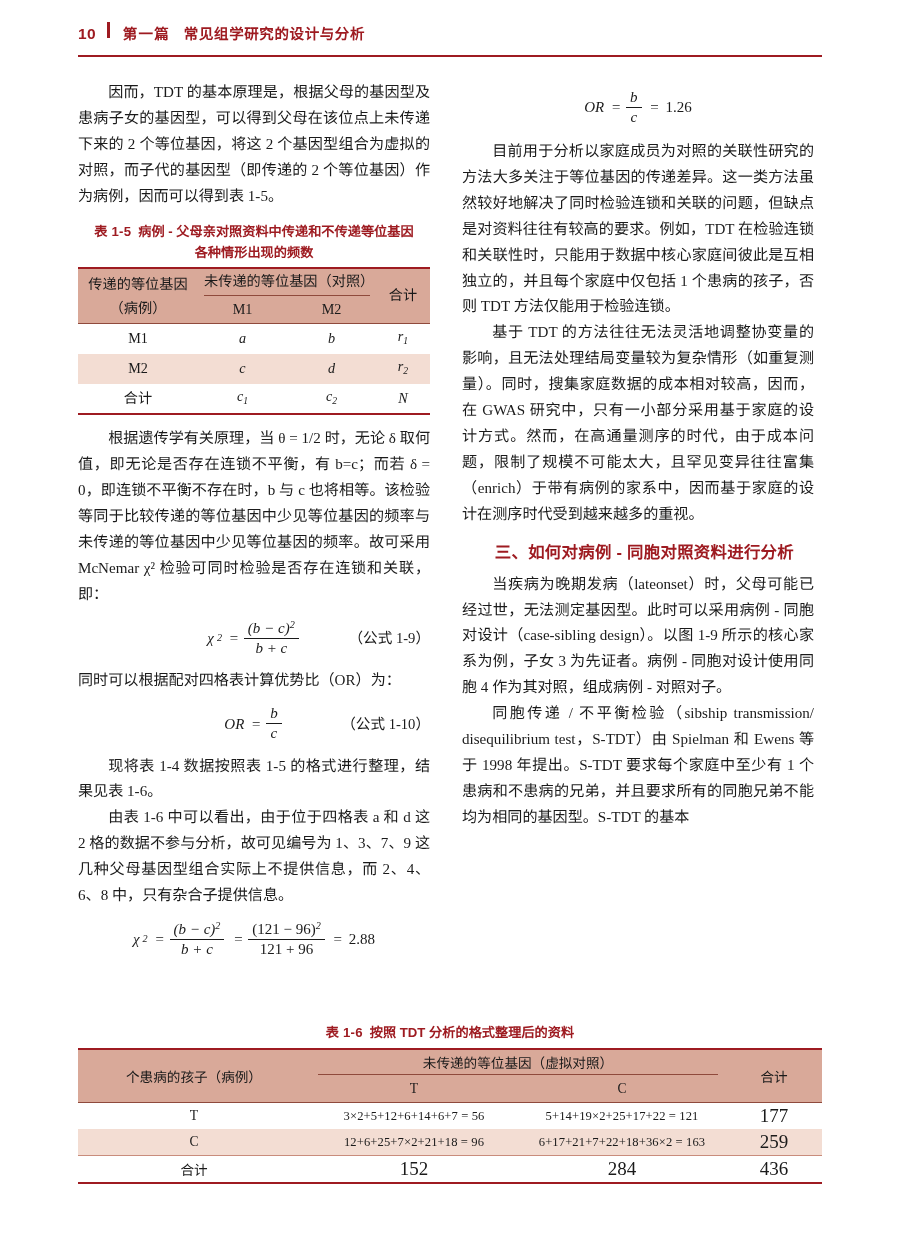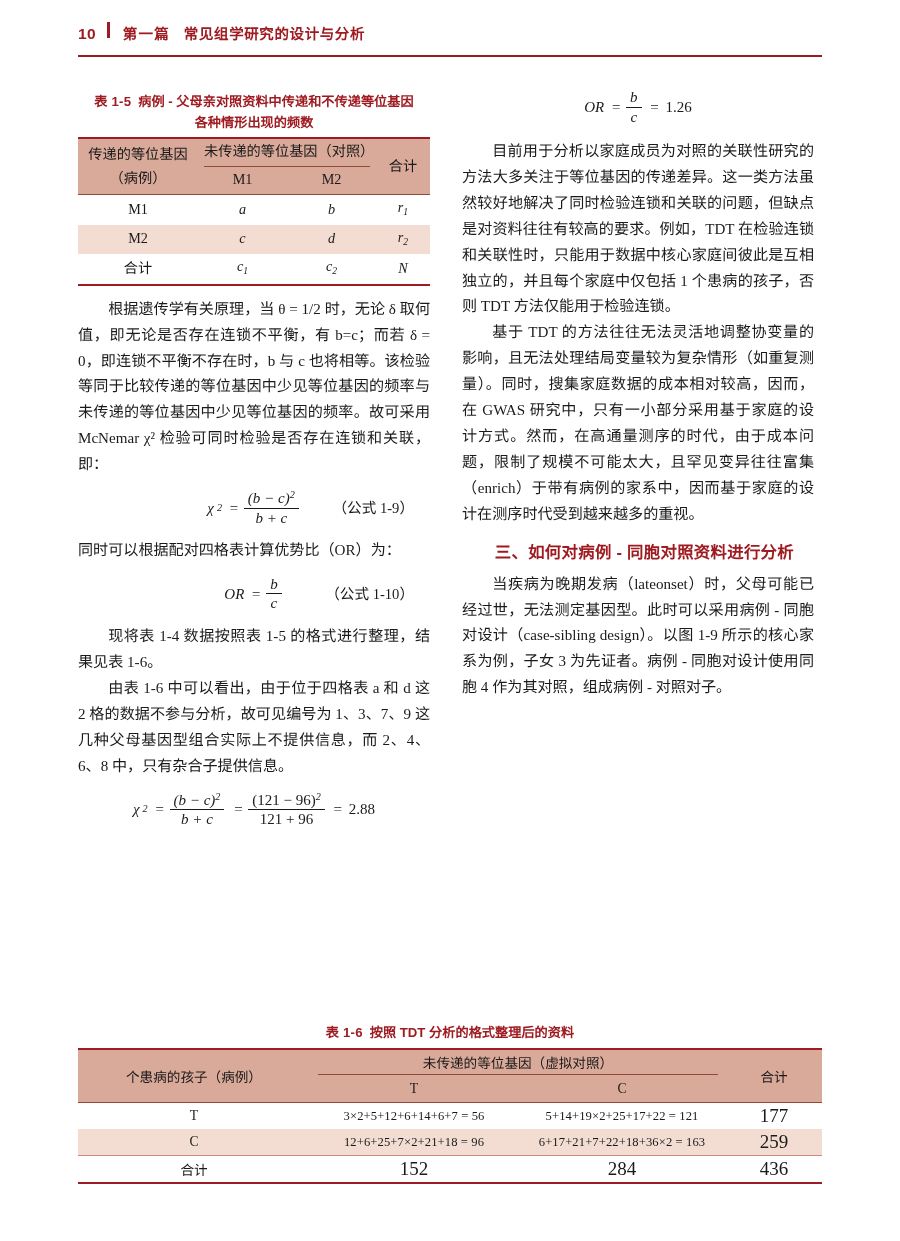--- a/index.html
+++ b/index.html
@@ -189,21 +189,21 @@
     flex-direction: column;
     align-items: center;
     vertical-align: middle;
     line-height: 1.12;
     margin: 0 2px;
   }
   .frac .num { border-bottom: 1.1px solid #1a1a1a; padding: 0 4px 1px 4px; }
   .frac .den { padding: 1px 4px 0 4px; }
   .eqnum {
     position: absolute;
-    right: 16px;
+    right: 0;
     top: 50%;
     transform: translateY(-50%);
     font-size: 14.6px;
     font-style: normal;
   }
   .fml-center { font-style: italic; }
 
   
   h2.sec-head {
     color: #9e1b21;
@@ -226,20 +226,21 @@
     <span class="ph-bar"></span>
     <span class="ph-title">
       <span class="sec">第一篇</span><span>常见组学研究的设计与分析</span>
     </span>
   </div>
   <div class="ph-rule"></div>
 </div>
 
 <div class="col col-left">
 
+  <p class="ind">因而，TDT 的基本原理是，根据父母的基因型及患病子女的基因型，可以得到父母在该位点上未传递下来的 2 个等位基因，将这 2 个基因型组合为虚拟的对照，而子代的基因型（即传递的 2 个等位基因）作为病例，因而可以得到表 1-5。</p>
 
   <div class="sp-md"></div>
 
   <div>
     <div class="tbl-caption">
       <span class="tnum">表 1-5</span><span>病例 - 父母亲对照资料中传递和不传递等位基因</span>
       <div>各种情形出现的频数</div>
     </div>
 
     <table class="dt t15">
@@ -342,20 +343,21 @@
       <span class="up">&nbsp;=&nbsp;</span><span class="up">1.26</span>
     </span>
   </div>
 
   <p class="ind">目前用于分析以家庭成员为对照的关联性研究的方法大多关注于等位基因的传递差异。这一类方法虽然较好地解决了同时检验连锁和关联的问题，但缺点是对资料往往有较高的要求。例如，TDT 在检验连锁和关联性时，只能用于数据中核心家庭间彼此是互相独立的，并且每个家庭中仅包括 1 个患病的孩子，否则 TDT 方法仅能用于检验连锁。</p>
   <p class="ind">基于 TDT 的方法往往无法灵活地调整协变量的影响，且无法处理结局变量较为复杂情形（如重复测量）。同时，搜集家庭数据的成本相对较高，因而，在 GWAS 研究中，只有一小部分采用基于家庭的设计方式。然而，在高通量测序的时代，由于成本问题，限制了规模不可能太大，且罕见变异往往富集（enrich）于带有病例的家系中，因而基于家庭的设计在测序时代受到越来越多的重视。</p>
 
   <h2 class="sec-head">三、如何对病例 - 同胞对照资料进行分析</h2>
 
   <p class="ind">当疾病为晚期发病（lateonset）时，父母可能已经过世，无法测定基因型。此时可以采用病例 - 同胞对设计（case-sibling design）。以图 1-9 所示的核心家系为例，子女 3 为先证者。病例 - 同胞对设计使用同胞 4 作为其对照，组成病例 - 对照对子。</p>
+  <p class="ind">同胞传递 / 不平衡检验（sibship transmission/ disequilibrium test，S-TDT）由 Spielman 和 Ewens 等于 1998 年提出。S-TDT 要求每个家庭中至少有 1 个患病和不患病的兄弟，并且要求所有的同胞兄弟不能均为相同的基因型。S-TDT 的基本</p>
 
 </div>
 
 <div class="tbl16-wrap">
   <div class="tbl-caption">
     <span class="tnum">表 1-6</span><span>按照 TDT 分析的格式整理后的资料</span>
   </div>
 
   <table class="t16">
     <tbody>

